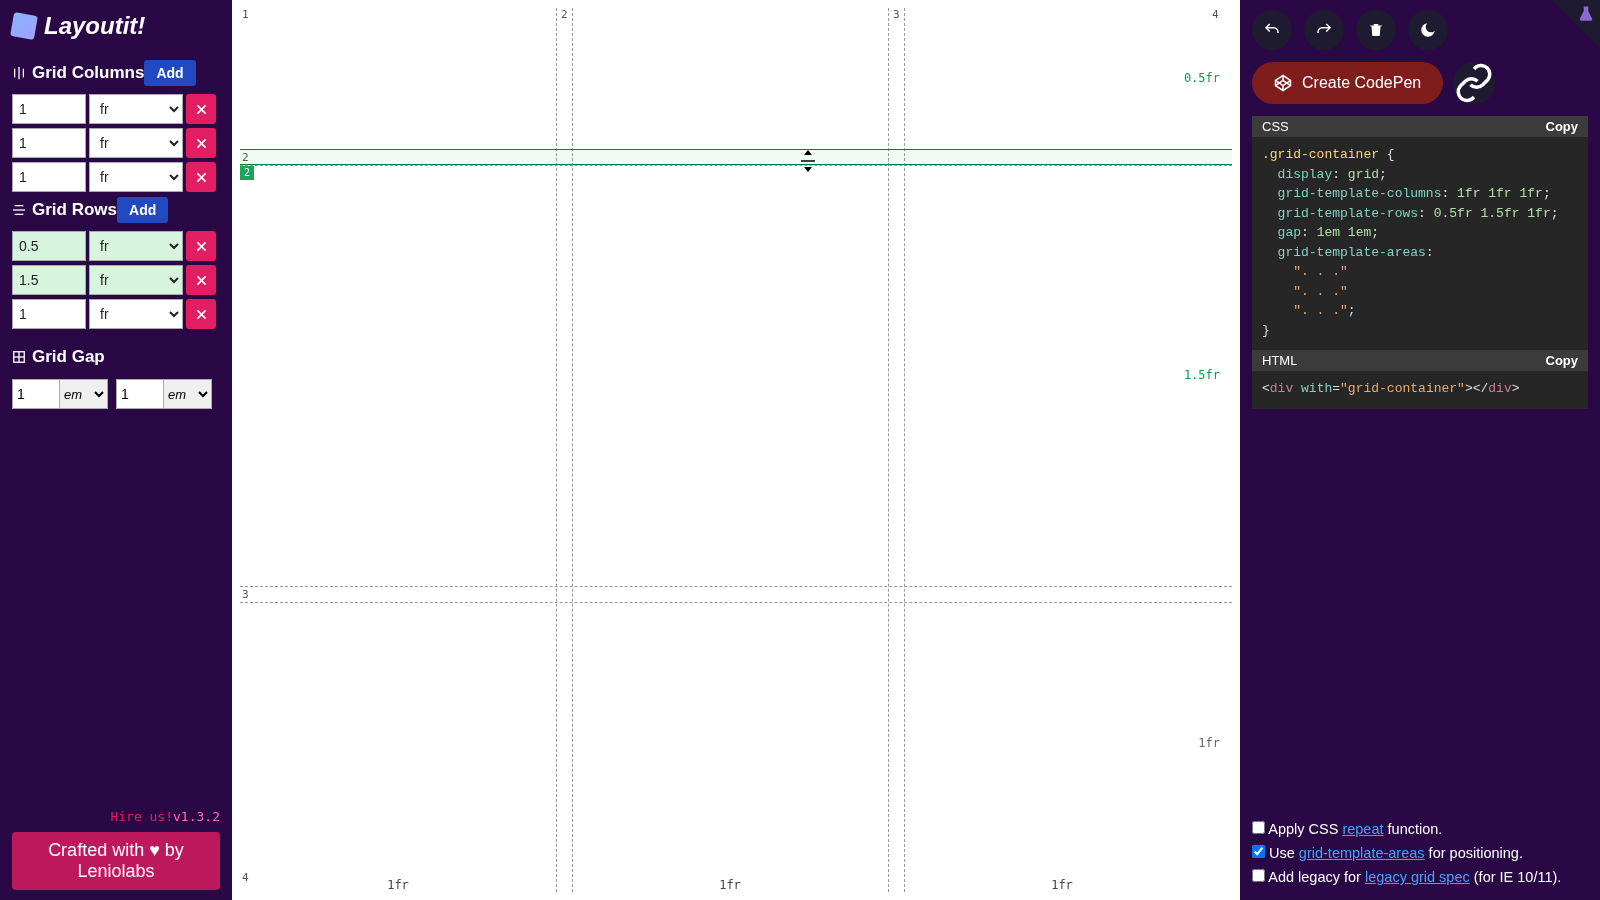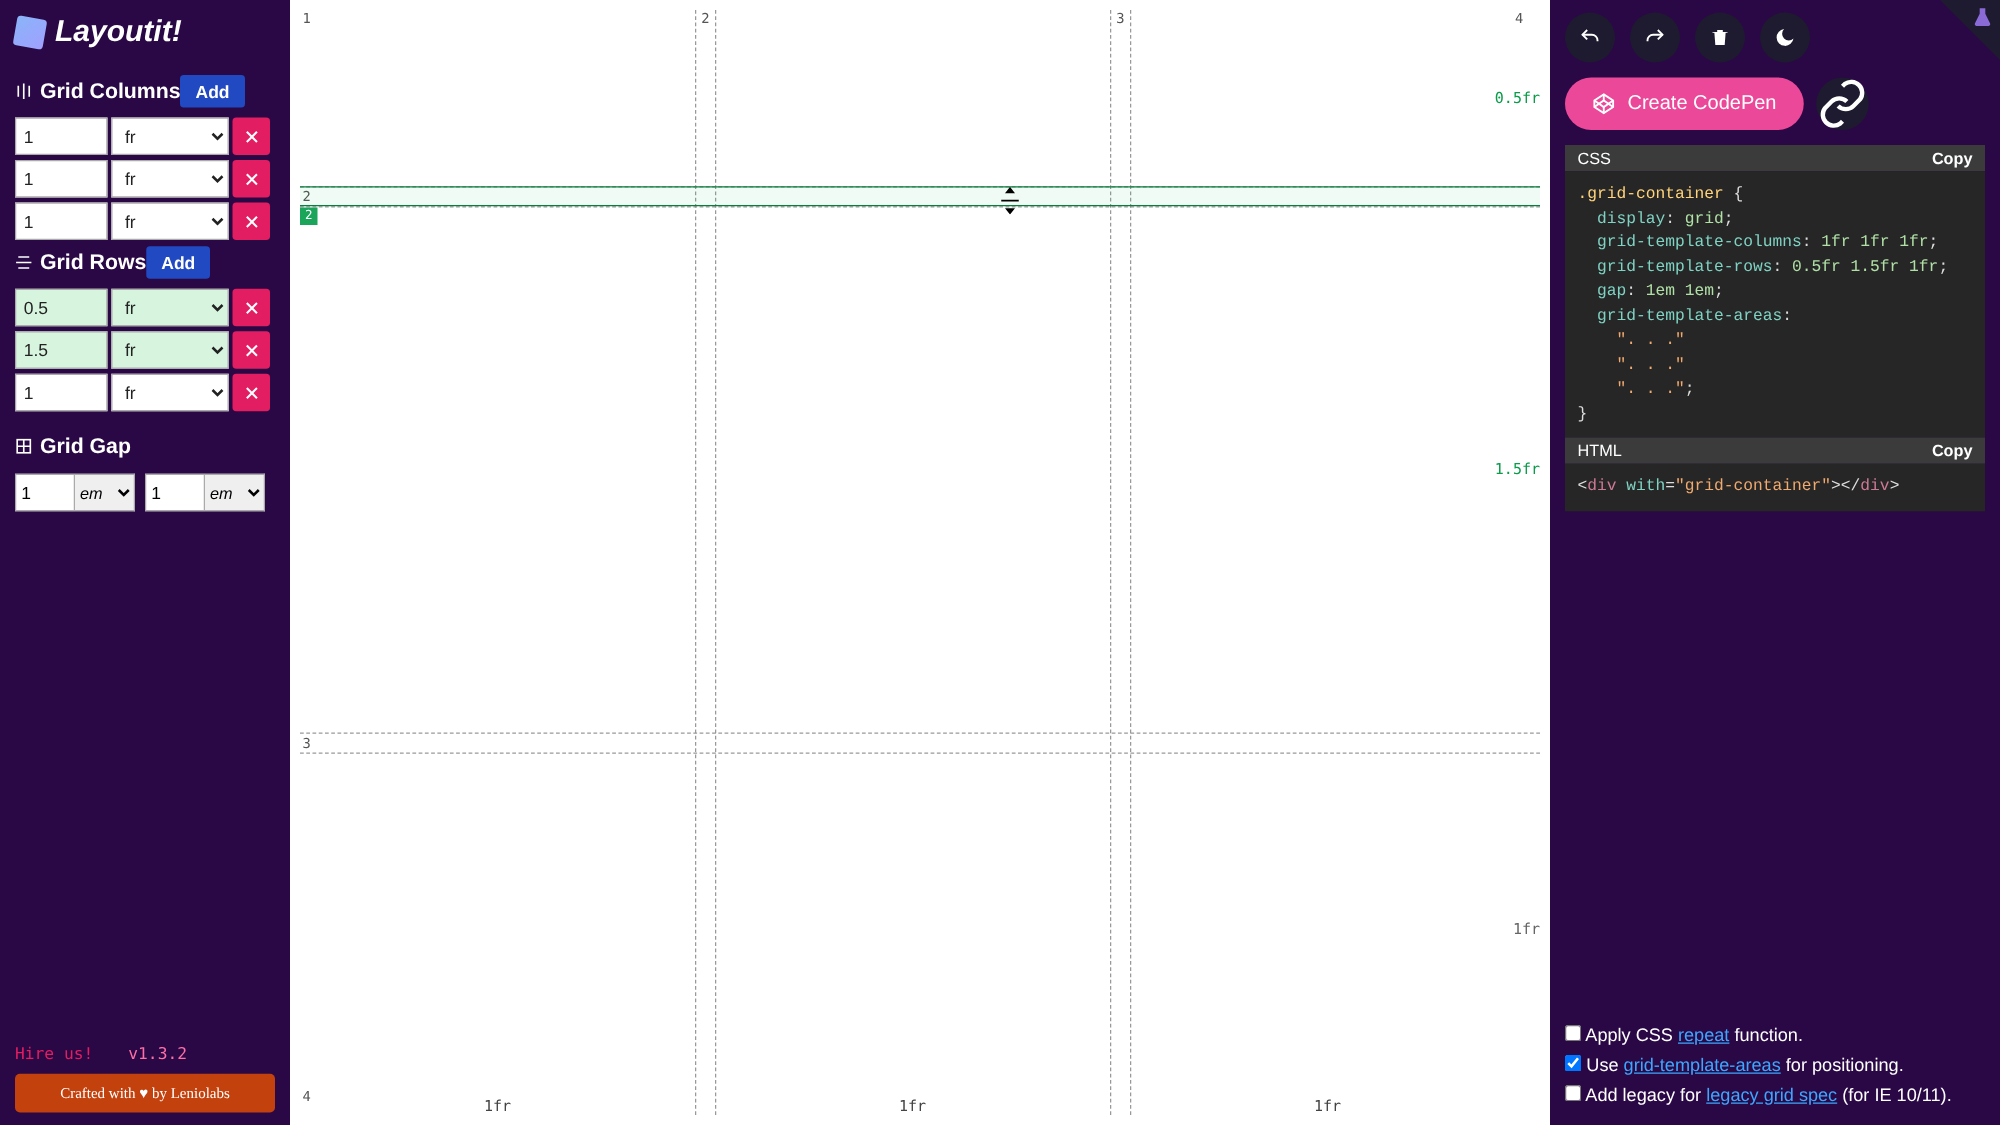--- a/index.html
+++ b/index.html
@@ -106,37 +106,35 @@
   border: 1px solid #aaa; border-left: none;
   font-size: 13px;
   font-style: italic;
 }
 .footer-left {
   position: absolute;
   bottom: 10px;
   left: 12px; right: 12px;
 }
 .footer-top {
-  display: flex; justify-content: flex-start;
+  display: flex; justify-content: flex-end;
   font-family: monospace;
   margin-bottom: 8px;
   font-size: 13px;
-  gap: 28px;
 }
 .footer-top .hire { color: #e31d61; }
 .footer-top .ver { color: #ff6ea6; }
 .crafted {
   width: 100%;
-  background: #c2410c;
+  background: #be185d;
   color: #fff;
   border: none;
   padding: 8px;
   border-radius: 4px;
-  font-size: 12px;
-  font-family: Liberation Serif, serif;
+  font-size: 18px;
 }
 
 .canvas {
   flex: 1;
   background: #fff;
   position: relative;
 }
 .grid-area {
   position: absolute;
   left: 8px; top: 8px; right: 8px; bottom: 8px;
@@ -156,21 +154,21 @@
 .track-lbl-bot {
   position: absolute;
   bottom: 0;
   font-family: monospace;
   font-size: 12px;
   color: #444;
   transform: translateX(-50%);
 }
 .track-lbl-right {
   position: absolute;
-  right: 0;
+  right: 12px;
   font-family: monospace;
   font-size: 12px;
   transform: translateY(-50%);
 }
 .hl-band {
   position: absolute;
   left: 0; right: 0;
   border-top: 1px solid #0b7d3e;
   border-bottom: 1px solid #0b7d3e;
   background: rgba(0,180,80,0.06);
@@ -213,21 +211,21 @@
   color: #fff;
   cursor: pointer;
 }
 .circ-btn svg { width: 18px; height: 18px; }
 .codepen-row {
   display: flex;
   gap: 10px;
   margin-bottom: 12px;
 }
 .cp-btn {
-  background: #ec4899;
+  background: #7f1d1d;
   border: none;
   color: #fff;
   border-radius: 22px;
   height: 42px;
   padding: 0 22px;
   display: flex;
   align-items: center;
   gap: 10px;
   font-size: 16px;
   cursor: pointer;

